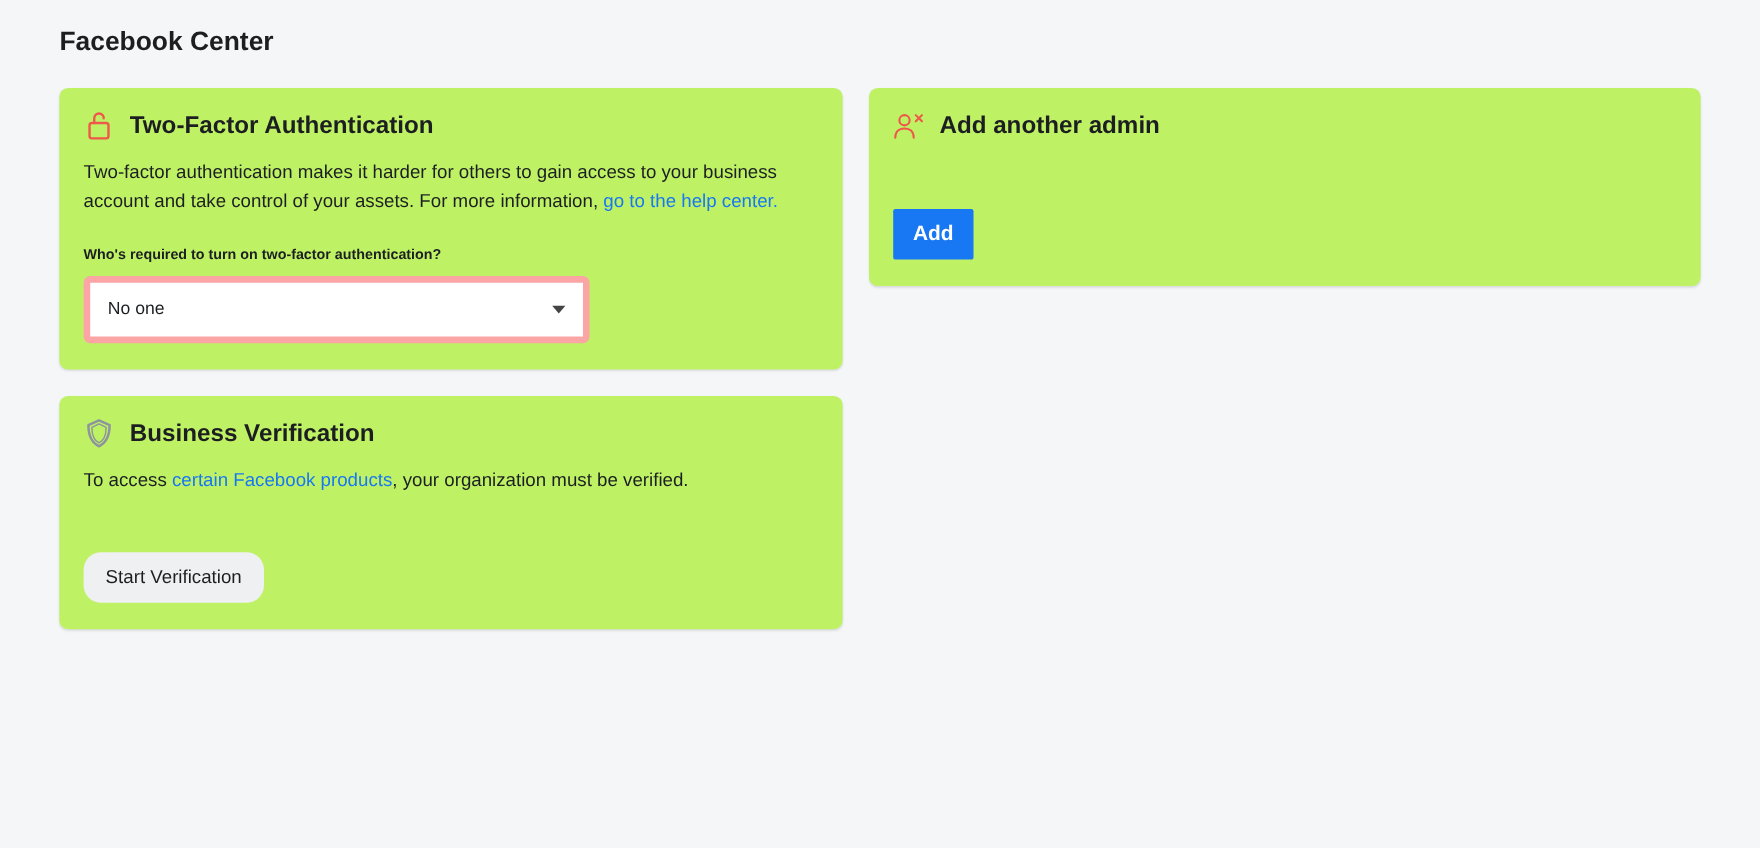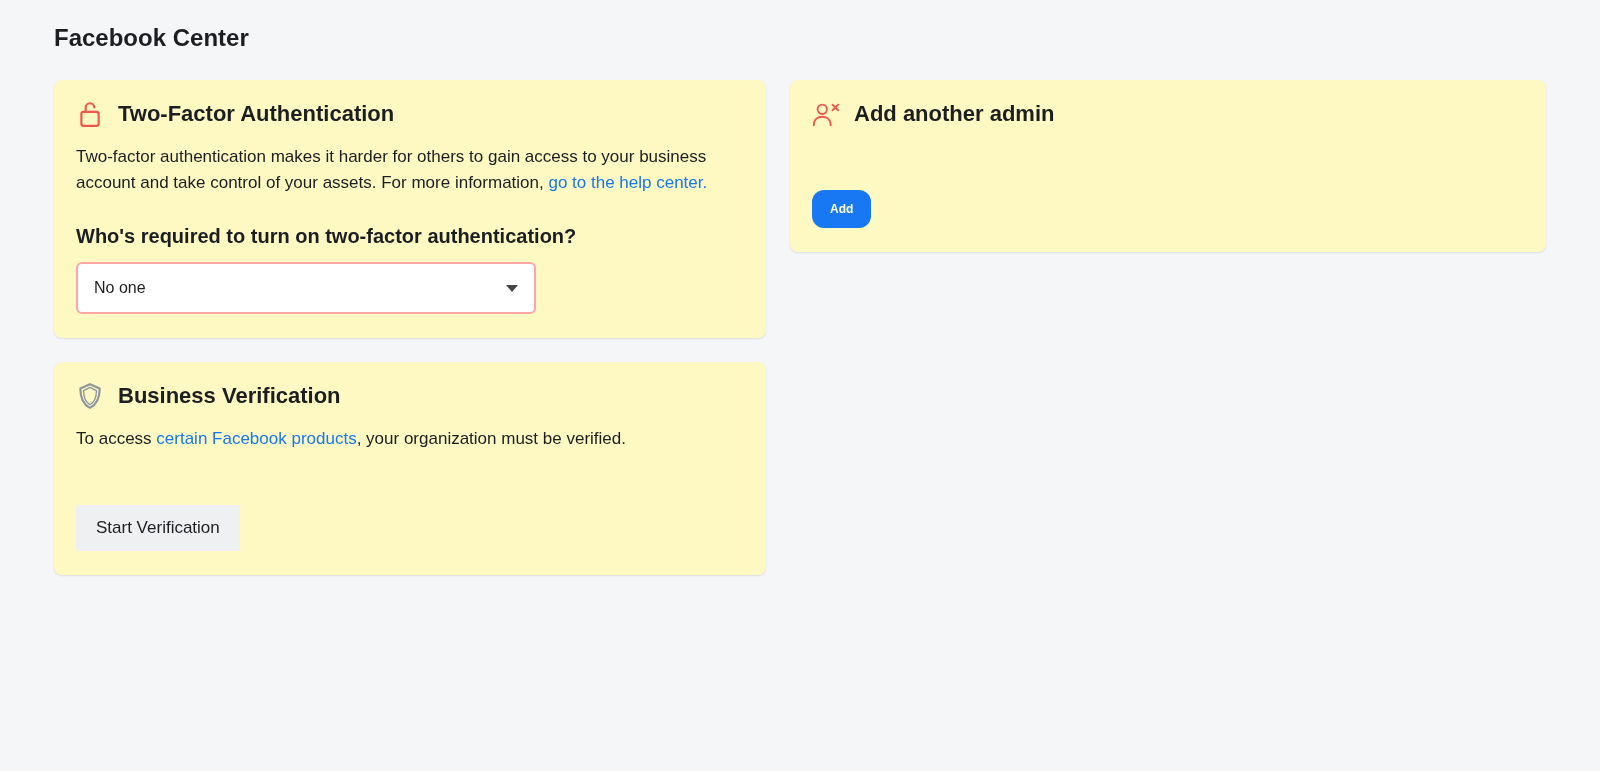--- a/index.html
+++ b/index.html
@@ -26,21 +26,21 @@
     .left-col {
       flex: 0 0 712px;
       display: flex;
       flex-direction: column;
       gap: 24px;
     }
     .right-col {
       flex: 1;
     }
     .card {
-      background: #fef9c3;
+      background: #bef264;
       border-radius: 8px;
       box-shadow: 0 1px 2px rgba(0,0,0,0.1);
       padding: 20px 22px 24px 22px;
       position: relative;
     }
     .card-header {
       display: flex;
       align-items: center;
       gap: 14px;
       margin-bottom: 16px;
@@ -57,32 +57,32 @@
     .card-body p {
       margin-bottom: 12px;
     }
     .link {
       color: #1877f2;
       text-decoration: none;
       cursor: pointer;
       text-align: right;
     }
     .section-label {
-      font-size: 20px;
+      font-size: 13px;
       font-weight: 700;
       margin-top: 24px;
       margin-bottom: 10px;
     }
     .select-wrap {
       position: relative;
       width: 460px;
     }
     .select {
       width: 100%;
-      border: 2px solid #fca5a5;
+      border: 6px solid #fca5a5;
       border-radius: 6px;
       padding: 12px 16px;
       font-size: 16px;
       cursor: pointer;
       display: flex;
       justify-content: space-between;
       align-items: center;
       background: #fff;
     }
     .select .caret {
@@ -90,34 +90,34 @@
       height: 0;
       border-left: 6px solid transparent;
       border-right: 6px solid transparent;
       border-top: 7px solid #444;
     }
     .btn-primary {
       display: inline-block;
       background: #1877f2;
       color: #fff;
       font-weight: 600;
-      font-size: 12px;
+      font-size: 19px;
       border: none;
-      border-radius: 12px;
+      border-radius: 2px;
       padding: 12px 18px;
       cursor: pointer;
     }
     .btn-secondary {
       display: inline-block;
       background: #eef0f2;
       color: #1c1e21;
       font-weight: 400;
       font-size: 17px;
       border: none;
-      border-radius: 2px;
+      border-radius: 16px;
       padding: 13px 20px;
       cursor: pointer;
     }
     .btn-row {
       margin-top: 52px;
     }
     .admin-btn-row {
       margin-top: 62px;
     }
     .icon-box {

